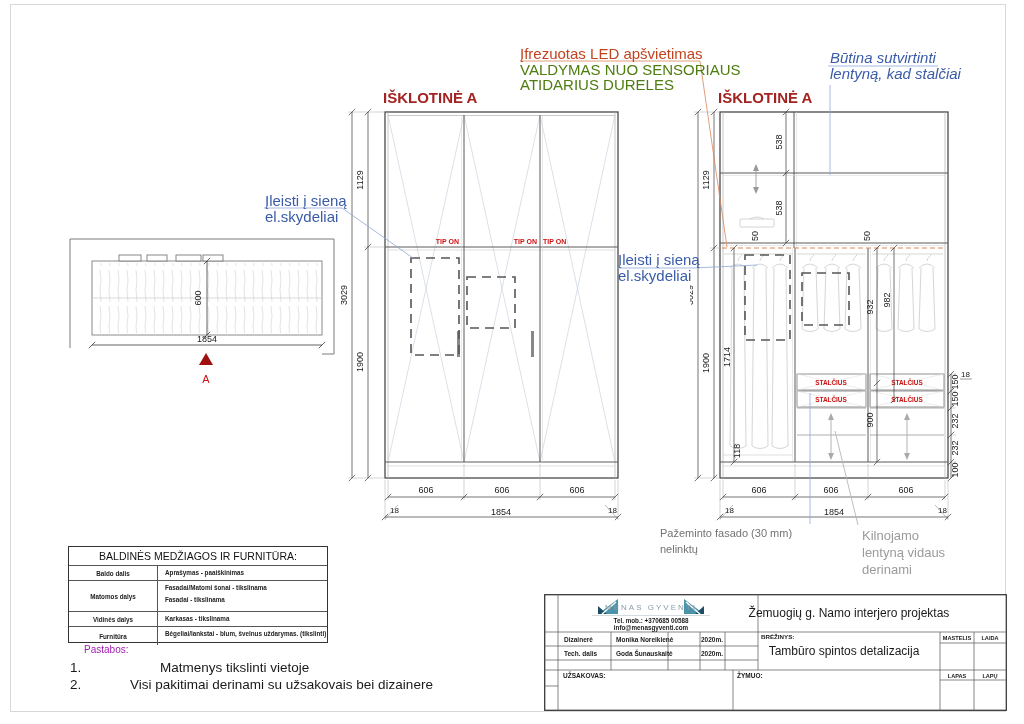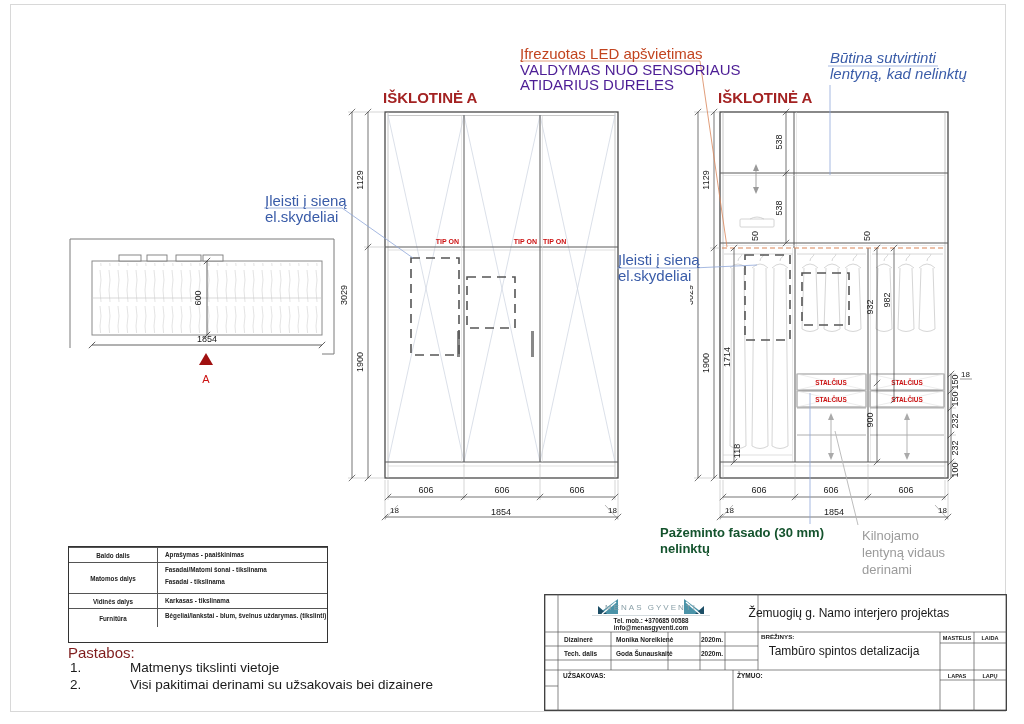--- a/index.html
+++ b/index.html
@@ -9,33 +9,33 @@
   .frame{border:1px solid #d8d8d8;}
   svg{display:block;}
   svg text{font-family:"Liberation Sans",sans-serif;fill:#1a1a1a;}
   .dim{font-size:9px;}
   .dimsm{font-size:8px;}
   .redlbl{font-size:7px;font-weight:bold;fill:#cc1111;}
   .drawerlbl{font-size:6.4px;font-weight:bold;fill:#cc1111;}
   .viewtitle{font-size:15px;font-weight:bold;fill:#a32222;}
   .ann{position:absolute;font-size:15px;line-height:15.5px;white-space:nowrap;}
   .ann-orange1{color:#c2441f;}
-  .ann-orange2{color:#4c1d95;}
+  .ann-orange2{color:#4d7c0f;}
   .ann-blue{color:#3a5ca8;}
-  .ann-black{color:#14532d;font-size:13px;line-height:16px;font-weight:bold;}
+  .ann-black{color:#737373;font-size:11px;line-height:16px;}
   .ann-gray{color:#9b9b9b;font-size:13px;line-height:17px;}
   
   .mat{position:absolute;left:68px;top:546px;width:258px;height:95px;border:1px solid #333;background:#fff;font-size:6.3px;font-weight:bold;color:#222;}
   .mat-header{height:18px;display:flex;align-items:center;justify-content:center;font-size:10.5px;font-weight:normal;color:#111;}
   .mat-row{display:flex;border-top:1px solid #555;}
   .mat-label{width:88px;display:flex;align-items:center;justify-content:center;text-align:center;}
   .mat-val{flex:1;border-left:1px solid #555;padding:3px 0 0 7px;}
   .mat-val .l2{margin-top:5px;}
   
-  .notes-title{position:absolute;left:68px;top:644px;color:#7f1d1d;font-size:15px;}
+  .notes-title{position:absolute;left:84px;top:644px;color:#a21caf;font-size:10px;}
   .note-num{position:absolute;left:70px;font-size:13.5px;color:#1a1a1a;}
   .note-text{position:absolute;left:130px;font-size:13.5px;color:#1a1a1a;}
 </style>
 </head>
 <body>
 
 <div class="abs frame" style="left:10px;top:4px;width:994px;height:706px;"></div>
 
 <svg class="abs" style="left:60px;top:232px;" width="285" height="170" viewBox="0 0 285 170">
   <defs>
@@ -376,21 +376,21 @@
 </svg>
 
 <div class="ann" style="left:520px;top:46px;">
   <div class="ann-orange1">Įfrezuotas LED apšvietimas</div>
   <div class="ann-orange2">VALDYMAS NUO SENSORIAUS</div>
   <div class="ann-orange2">ATIDARIUS DURELES</div>
 </div>
 
 <div class="ann ann-blue" style="left:830px;top:50px;font-style:italic;">
   <div>Būtina sutvirtinti</div>
-  <div>lentyną, kad nelinktų</div>
+  <div>lentyną, kad stalčiai</div>
 </div>
 
 <div class="ann ann-blue" style="left:265px;top:193px;">
   <div>Įleisti į sieną</div>
   <div>el.skydeliai</div>
 </div>
 
 <div class="ann ann-blue" style="left:618px;top:252px;">
   <div>Įleisti į sieną</div>
   <div>el.skydeliai</div>
@@ -401,20 +401,21 @@
   <div>nelinktų</div>
 </div>
 
 <div class="ann ann-gray" style="left:862px;top:527px;">
   <div>Kilnojamo</div>
   <div>lentyną vidaus</div>
   <div>derinami</div>
 </div>
 
 <div class="mat">
+  <div class="mat-header">BALDINĖS MEDŽIAGOS IR FURNITŪRA:</div>
   <div class="mat-row" style="height:14px;">
     <div class="mat-label">Baldo dalis</div>
     <div class="mat-val"><span>Aprašymas - paaiškinimas</span></div>
   </div>
   <div class="mat-row" style="height:30px;">
     <div class="mat-label">Matomos dalys</div>
     <div class="mat-val">
       <div>Fasadai/Matomi šonai - tikslinama</div>
       <div class="l2">Fasadai - tikslinama</div>
     </div>
@@ -424,21 +425,21 @@
     <div class="mat-val"><span>Karkasas - tikslinama</span></div>
   </div>
   <div class="mat-row" style="height:18px;">
     <div class="mat-label">Furnitūra</div>
     <div class="mat-val"><span>Bėgeliai/lankstai - blum, švelnus uždarymas. (tikslinti)</span></div>
   </div>
 </div>
 
 <div class="notes-title">Pastabos:</div>
 <div class="note-num" style="top:660px;">1.</div>
-<div class="note-text" style="top:660px;">Matmenys tikslinti vietoje</div>
+<div class="note-text" style="top:660px;margin-left:30px;">Matmenys tikslinti vietoje</div>
 <div class="note-num" style="top:677px;">2.</div>
 <div class="note-text" style="top:677px;">Visi pakitimai derinami su užsakovais bei dizainere</div>
 
 <svg class="abs" style="left:544px;top:594px;" width="463" height="117" viewBox="0 0 463 117">
   <rect x="0.7" y="0.7" width="461.6" height="115.6" fill="#fff" stroke="#3a3a3a" stroke-width="1.3"></rect>
   <g stroke="#555" stroke-width="0.7">
     <line x1="14" y1="0" x2="14" y2="117"></line>
     <line x1="214" y1="0" x2="214" y2="76"></line>
 
     <line x1="0" y1="38" x2="463" y2="38"></line>

